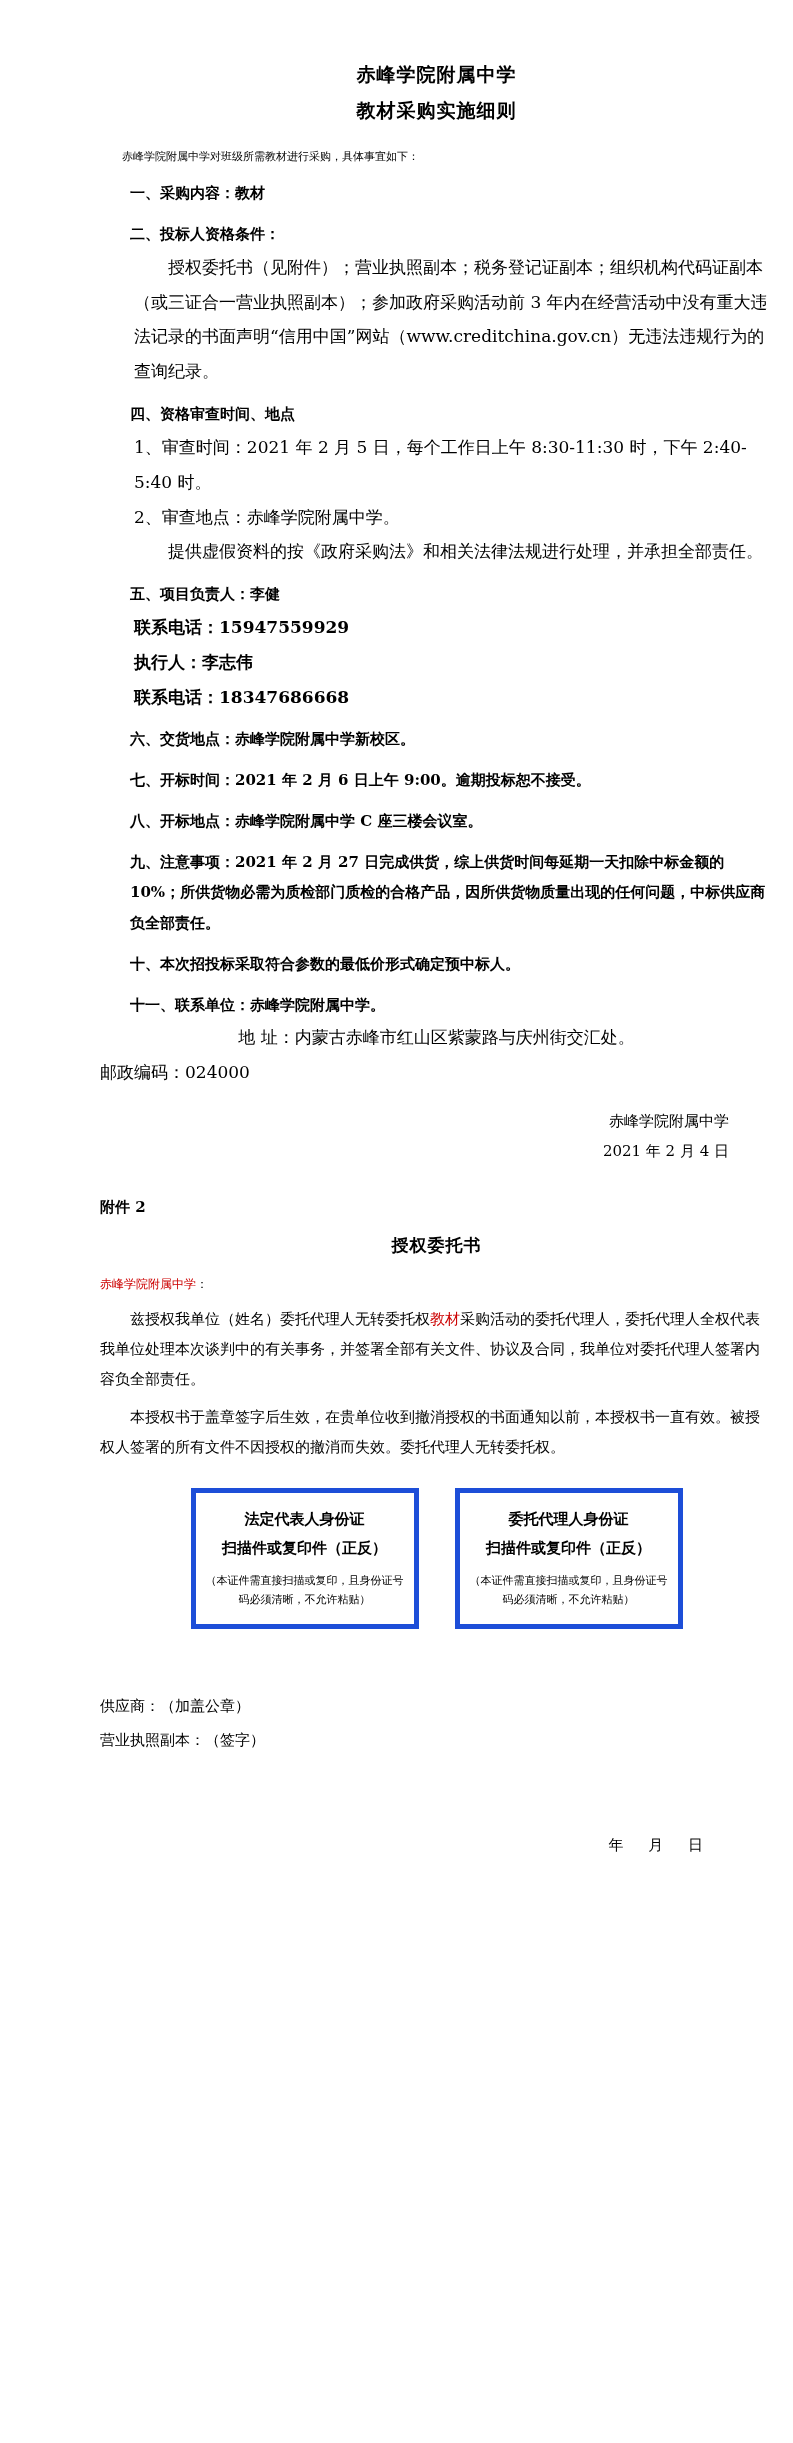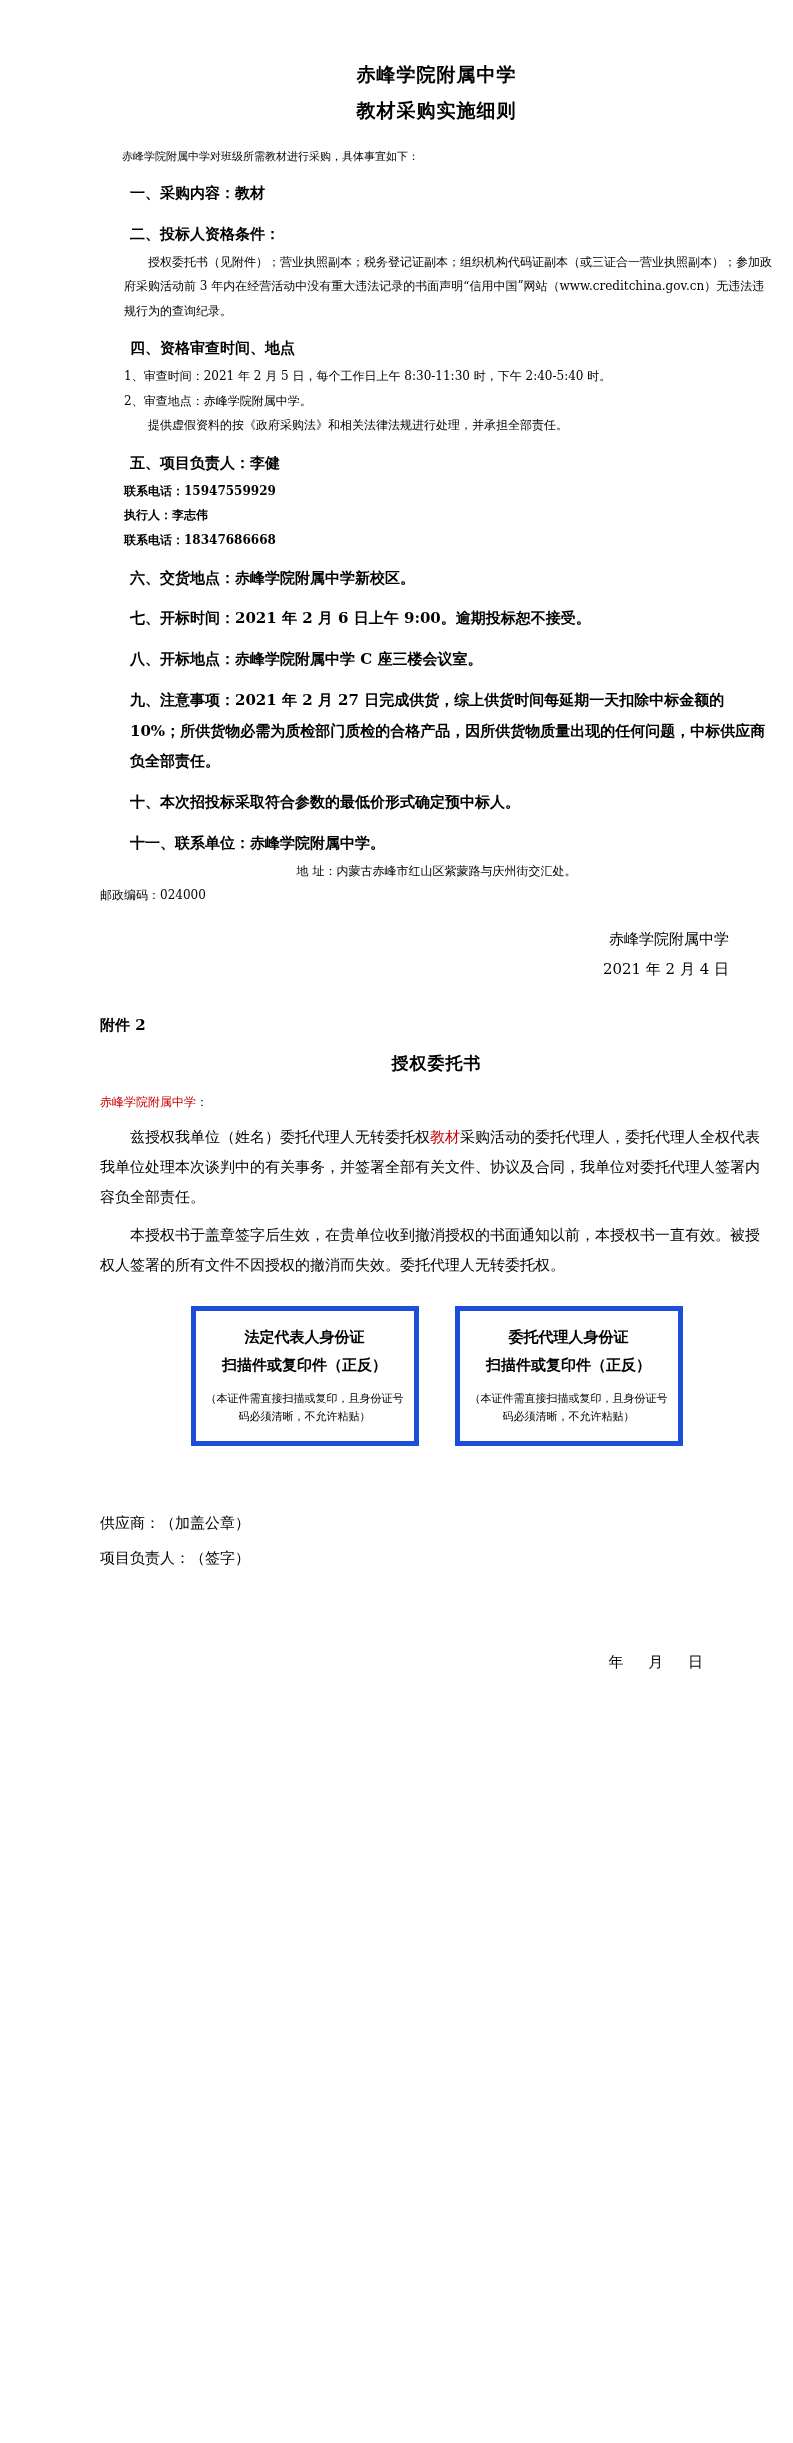--- a/index.html
+++ b/index.html
@@ -38,21 +38,21 @@
   .sec {
     margin-top: 10px;
     font-size: 15px;
     line-height: 2.05;
   }
   .sec-head {
     font-weight: bold;
     margin-left: 2em;
   }
   .para {
-    font-size: 12px;
+    font-size: 17px;
     line-height: 2.05;
     margin-left: 2em;
   }
   .para.indent {
     text-indent: 2em;
   }
   .para.hang {
     margin-left: 2em;
     text-indent: 0;
   }
@@ -226,18 +226,18 @@
     </div>
     <div class="idbox">
       <div class="l1">委托代理人身份证</div>
       <div class="l2">扫描件或复印件（正反）</div>
       <div class="note">（本证件需直接扫描或复印，且身份证号码必须清晰，不允许粘贴）</div>
     </div>
   </div>
 
   <div class="tail">
     <div class="tail-line">供应商：（加盖公章）</div>
-    <div class="tail-line">项目负责人：（签字）</div>
+    <div class="tail-line">营业执照副本：（签字）</div>
   </div>
 
   <div class="date-line">年   月   日</div>
 
 </div>
 
 </body></html>

